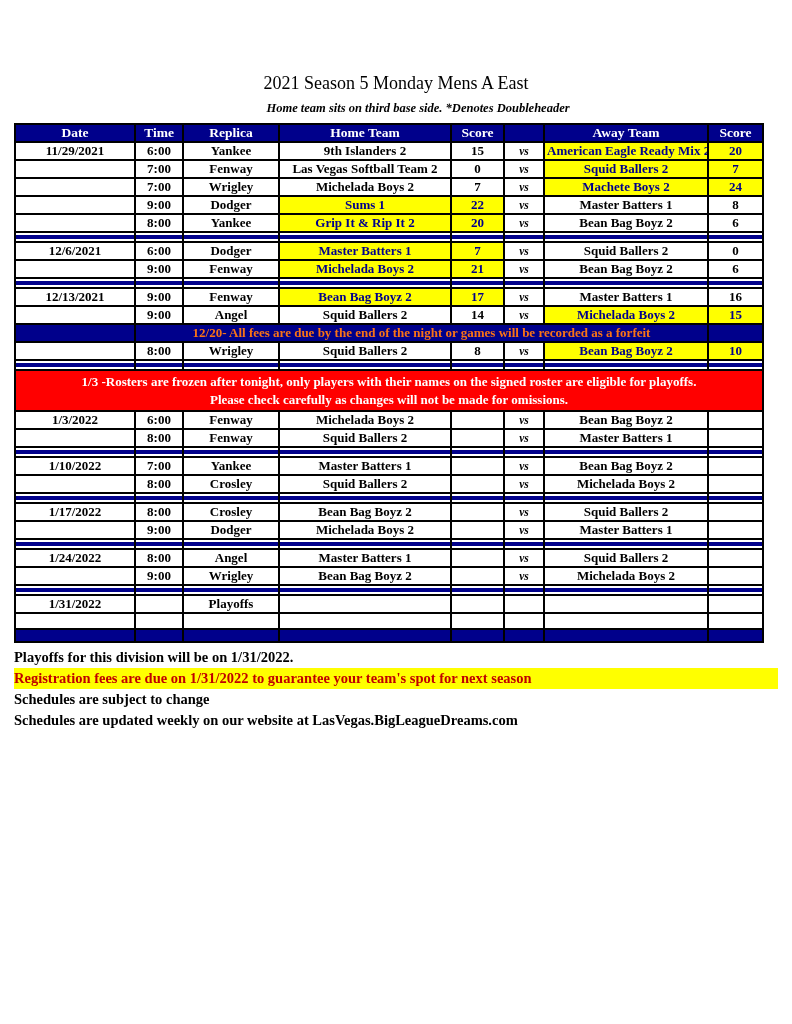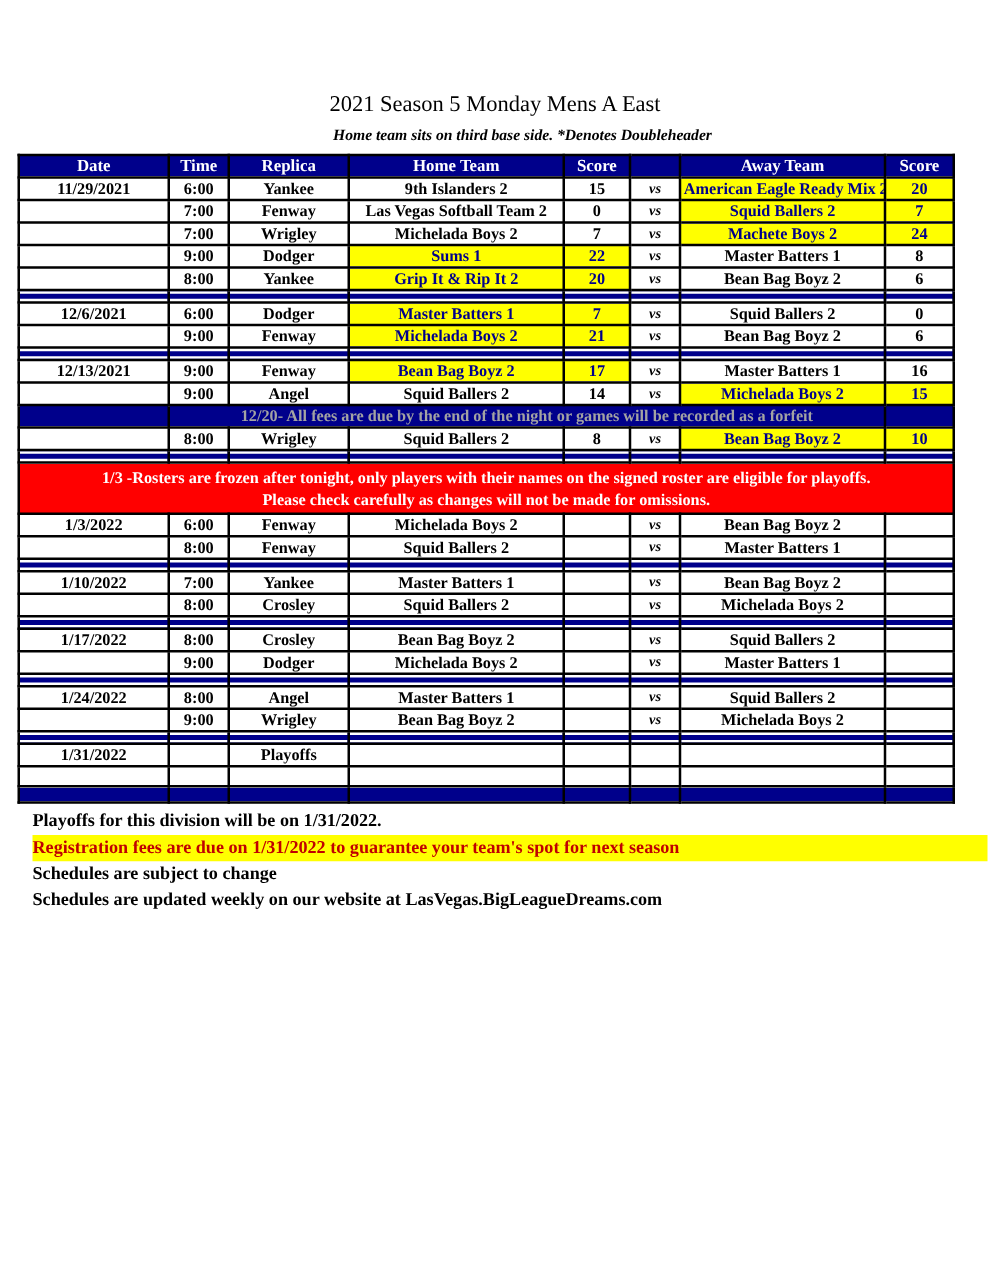--- a/index.html
+++ b/index.html
@@ -29,26 +29,26 @@
   }
   .sched th { background:#00008B; color:#fff; font-size:13.5px; height:17px; }
   td.hl { background:#FFFF00; color:#00008B; }
   td.vs { font-style:italic; font-size:11.5px; }
   tr.sep-row td, td.navy {
     background:#00008B; height:10px;
     box-shadow: inset 0 2px 0 #fff, inset 0 -2px 0 #fff;
   }
   td.navy-plain { background:#00008B; }
   tr.bottom-row td { background:#00008B; height:13px; }
-  td.notice-blue { background:#00008B; color:#a3a3a3; font-size:13px;margin-left:36px; }
+  td.notice-blue { background:#00008B; color:#f97316; font-size:13px;margin-left:36px; }
   td.red-banner {
     background:#FF0000; color:#fff; font-size:13px;
     height:36px; line-height:1.35; padding:2px 0;
   }
-  .footer-block { margin:4px 0 0 26px; }
+  .footer-block { margin:4px 0 0 14px; }
   .footer-line {
     font-size:14.5px; font-weight:bold; color:#000;
     line-height:1.45; width:764px;
   }
   .footer-line.hl-line { background:#FFFF00; color:#C00000; }
 </style>
 </head>
 <body>
 
 <div class="header-block">

